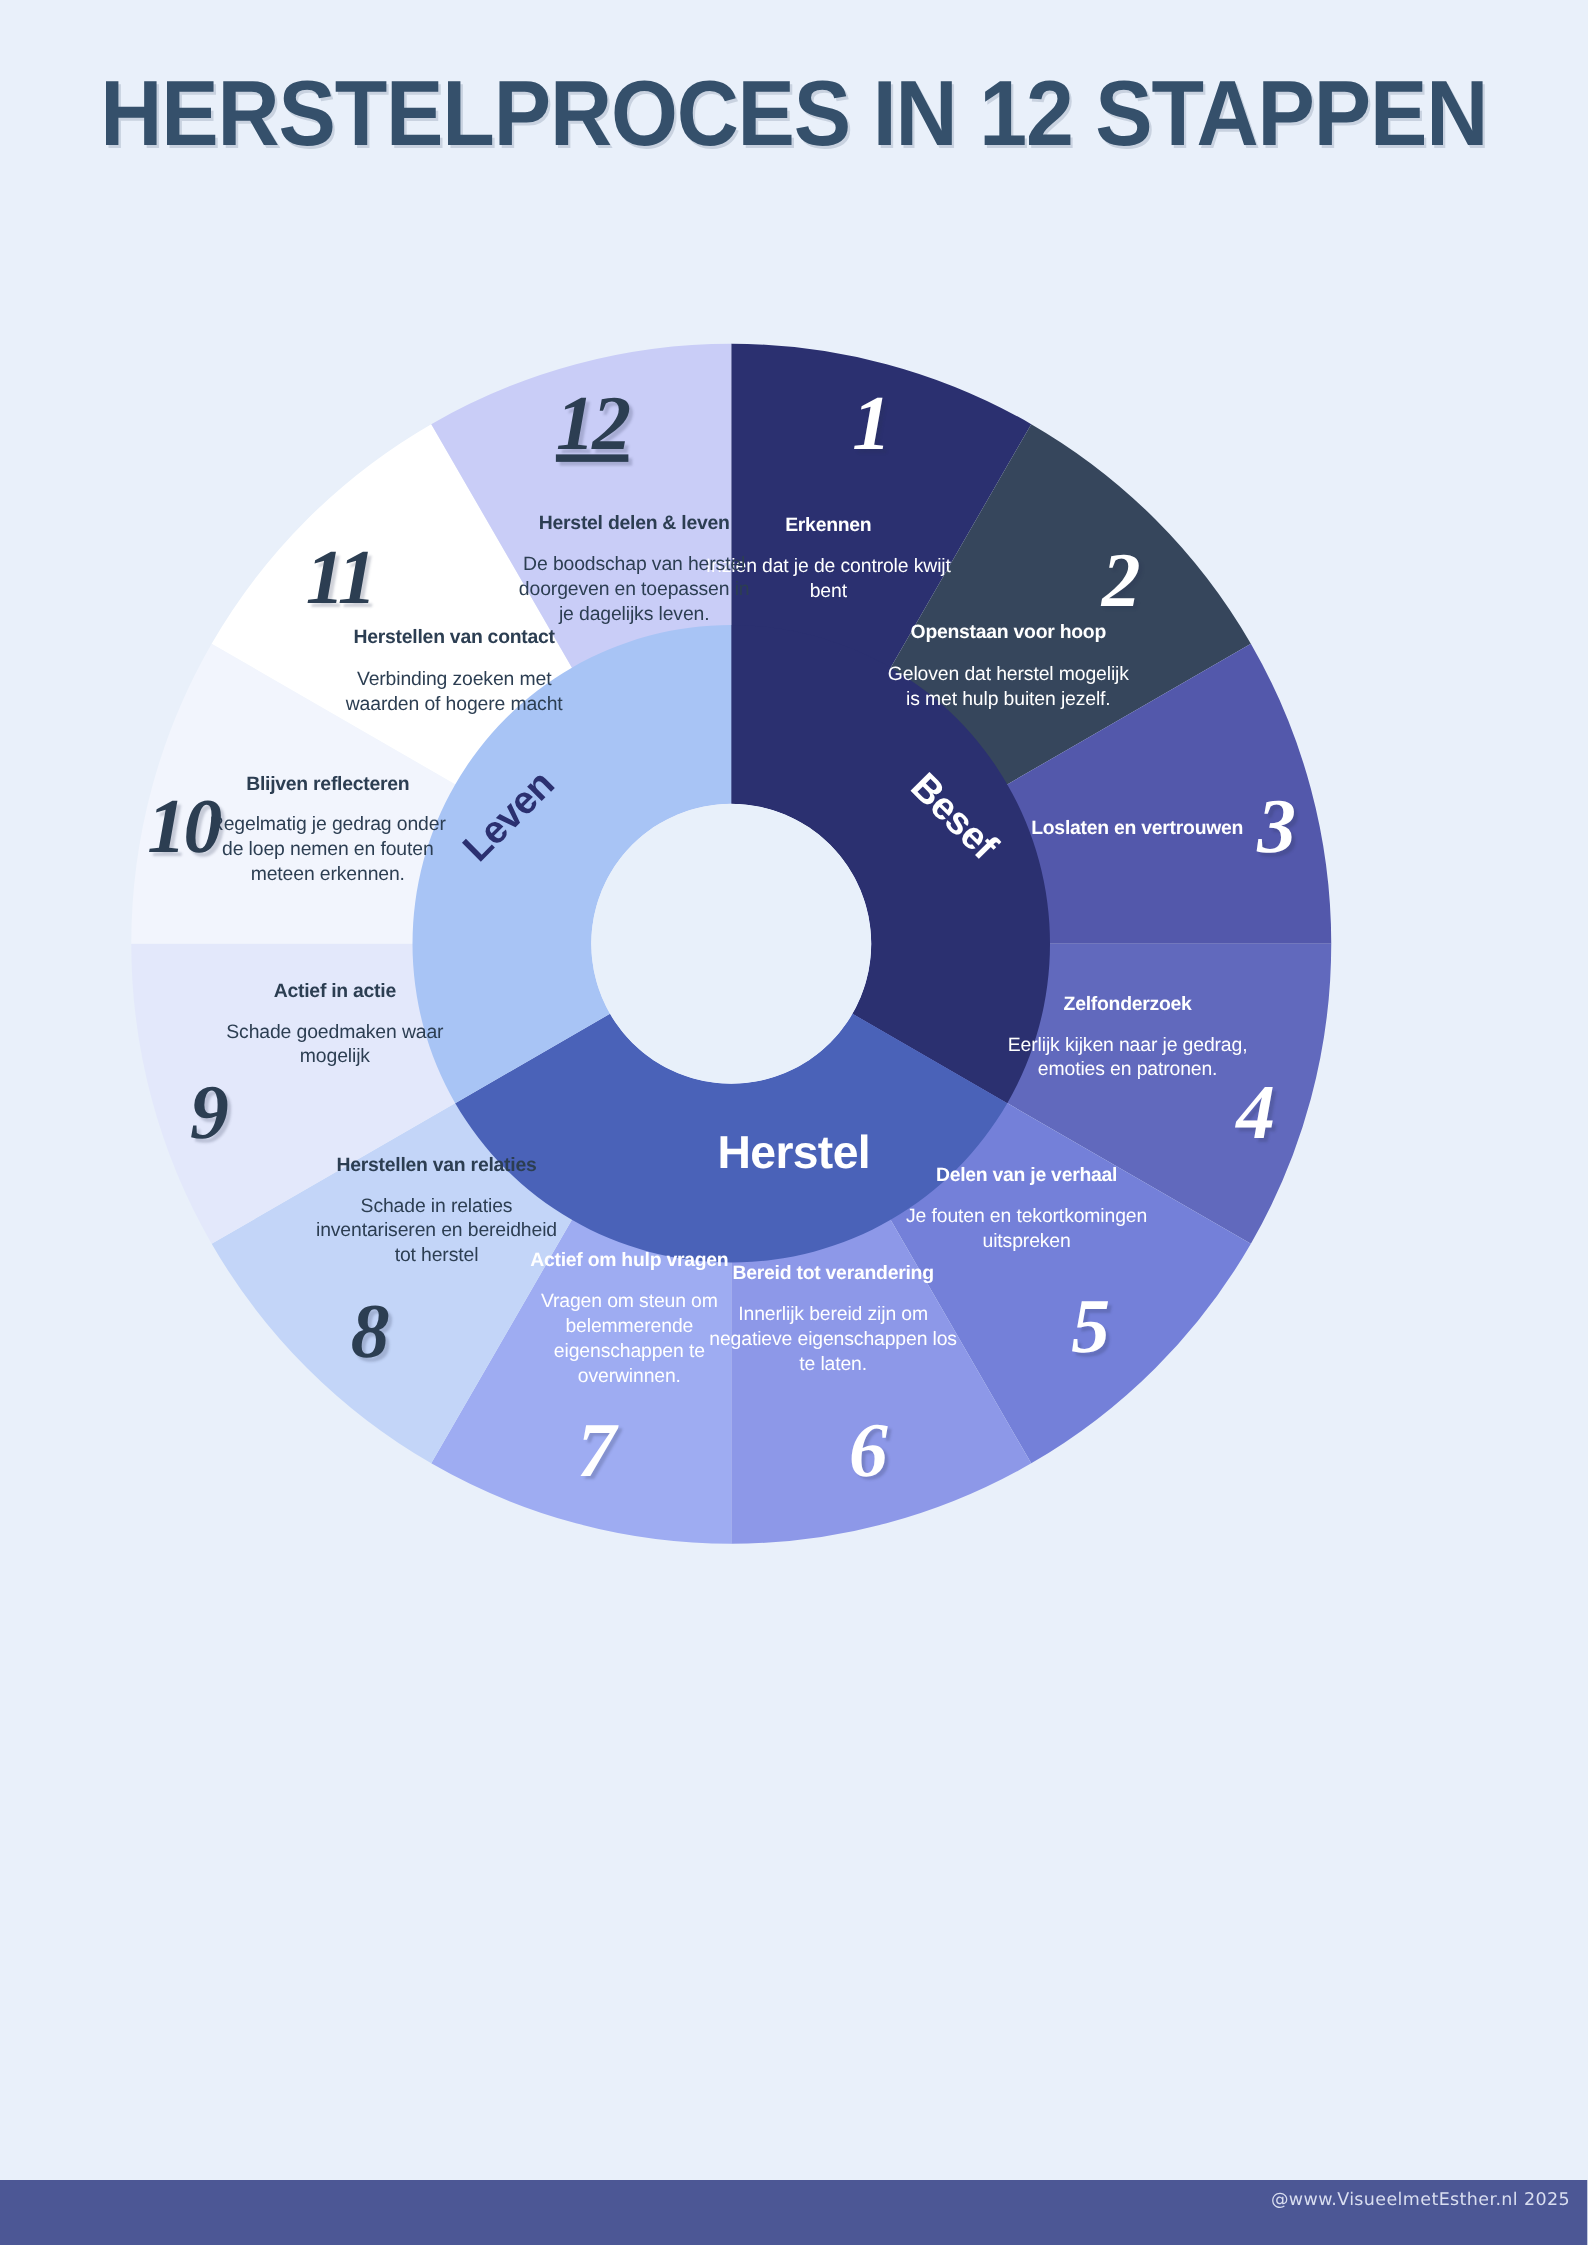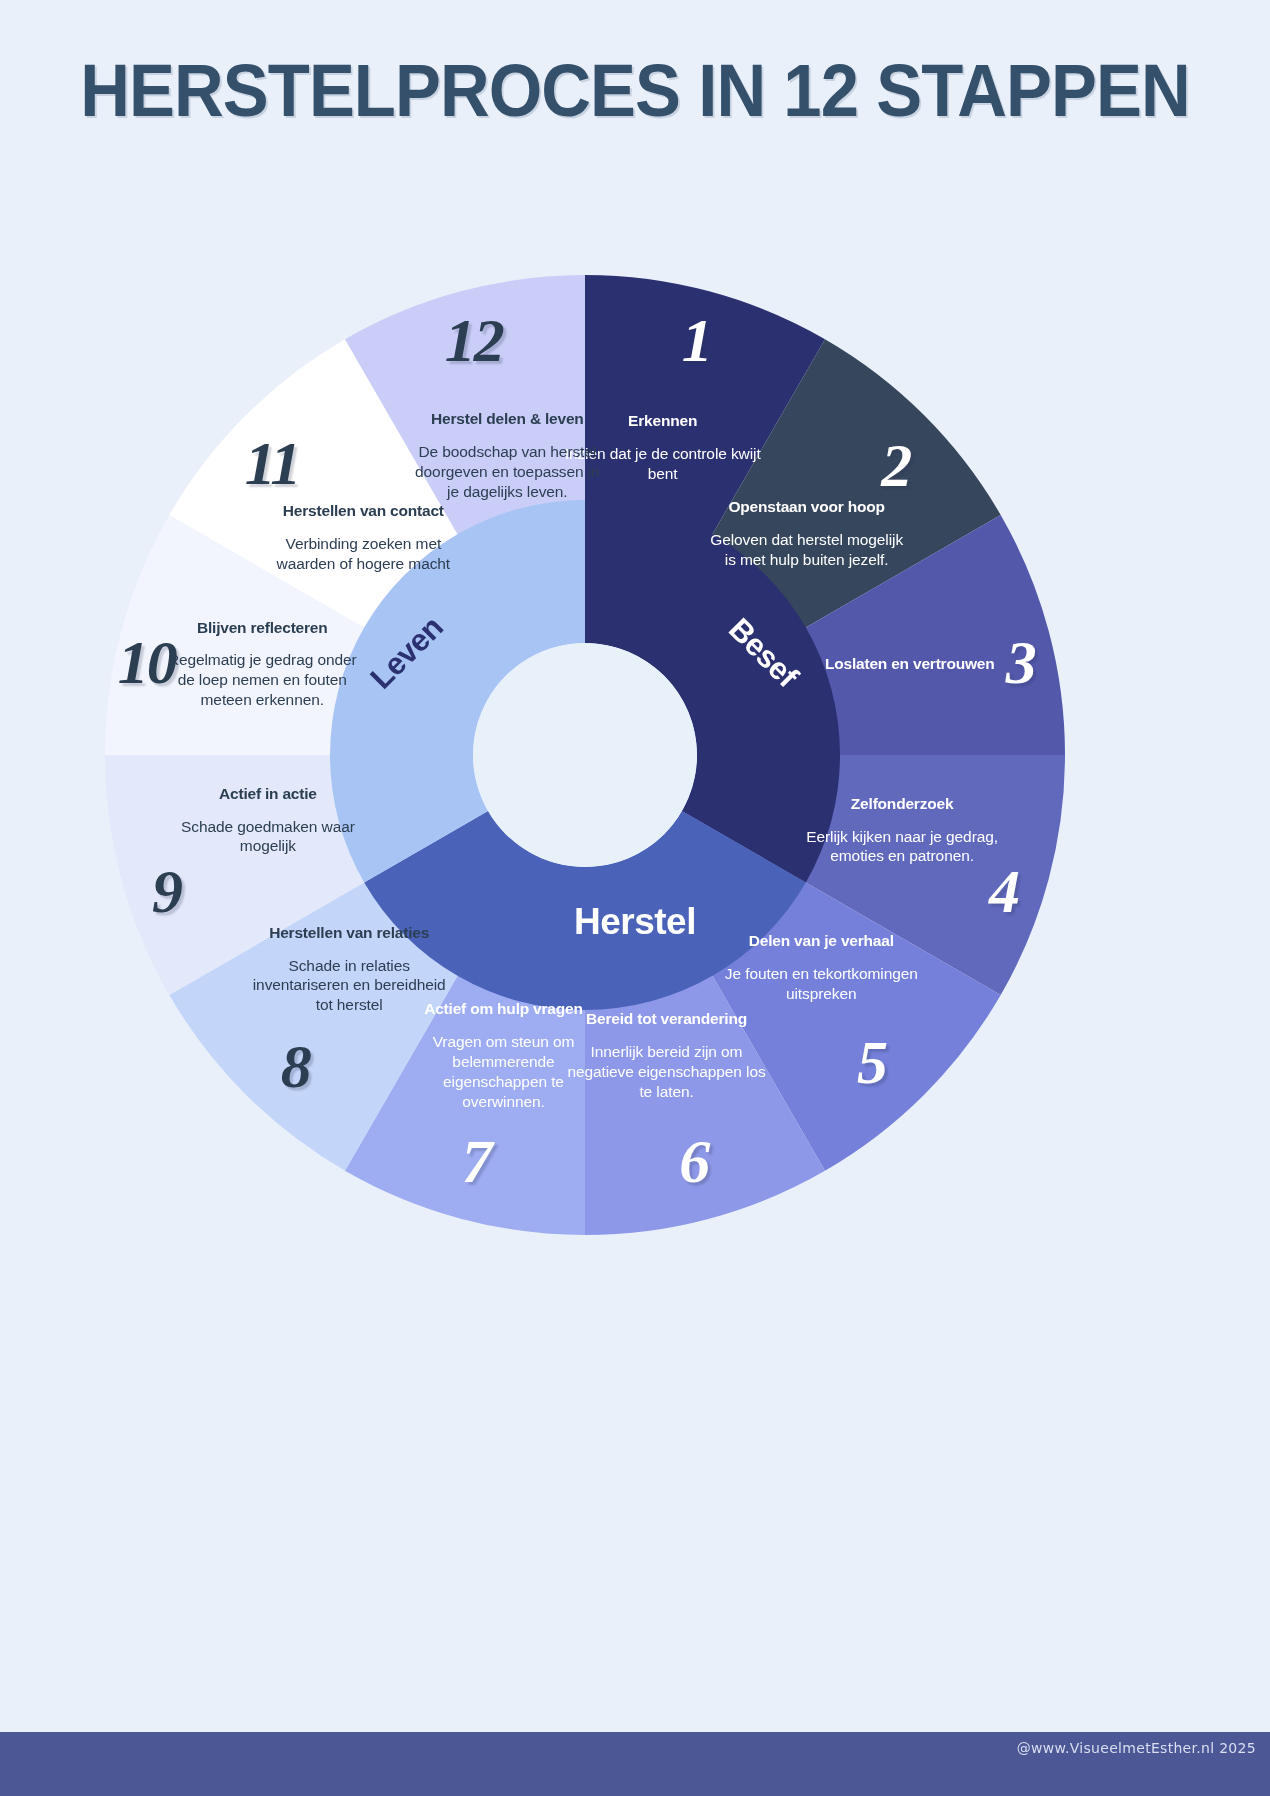--- a/index.html
+++ b/index.html
@@ -79,21 +79,21 @@
     left:0;width:1270px;text-align:center;
     font-weight:bold;
     font-size:37px;
     color:#ffffff;
     letter-spacing:-0.5px;
     pointer-events:none;
     margin-top:16px;
   }
 
   .footer{
-    position:absolute;left:0;bottom:0;width:1270px;height:64px;
+    position:absolute;left:0;bottom:0;width:1270px;height:52px;
     background:#4c5795;
   }
   .footer-text{
     position:absolute;right:14px;top:8px;
     color:#d9def0;
     font-family:"DejaVu Sans", sans-serif;
     font-size:14px;
     letter-spacing:.3px;
   }
 </style>
@@ -181,21 +181,21 @@
       <div class="seg-num dark-txt" style="left: 146.79px; top: 661.856px;">10</div>
       <div class="seg-text dark-txt" style="left: 363.332px; top: 537.332px;">
         <div class="seg-head">Herstellen van contact</div>
         <div class="seg-body">Verbinding zoeken met waarden of hogere macht</div>
       </div>
       <div class="seg-num dark-txt" style="left: 271.981px; top: 463.105px;">11</div>
       <div class="seg-text dark-txt" style="left: 507.354px; top: 455.222px;">
         <div class="seg-head">Herstel delen &amp; leven</div>
         <div class="seg-body">De boodschap van herstel doorgeven en toepassen in je dagelijks leven.</div>
       </div>
-      <div class="seg-num dark-txt" style="left: 473.708px; top: 339.652px;">12</div>
+      <div class="seg-num dark-txt" style="left: 473.708px; top: 339.652px; text-decoration: underline;">12</div>
       <div class="ring-label" style="left: 762.535px; top: 652.5px; color: rgb(255, 255, 255); transform: translate(-50%, -50%) rotate(45deg);">Besef</div>
       <div class="ring-label" style="left: 407.465px; top: 652.5px; color: rgb(43, 48, 112); transform: translate(-50%, -50%) rotate(-45deg);">Leven</div>
     </div>
 
   <div class="hub-label" style="top:885px">Herstel</div>
 
   <div class="footer">
     <div class="footer-text">@www.VisueelmetEsther.nl 2025</div>
   </div>
 </div>

